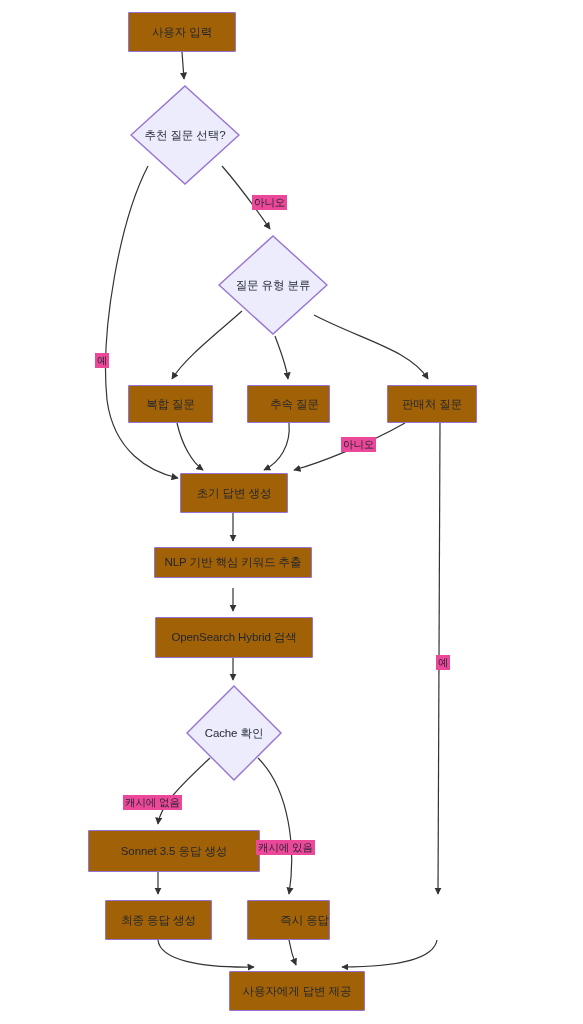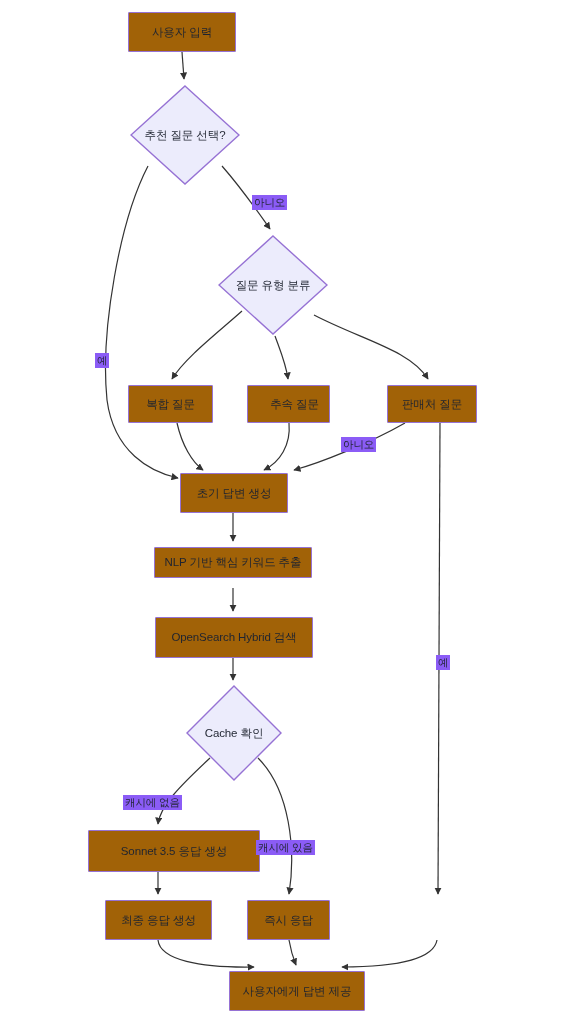--- a/index.html
+++ b/index.html
@@ -54,21 +54,21 @@
     top: 0;
     width: 100%;
     height: 100%;
   }
   .diamond .dlabel {
     position: relative;
     z-index: 2;
   }
   .edge-label {
     position: absolute;
-    background: #8b5cf6;
+    background: #ec4899;
     color: #1f2430;
     font-size: 10.5px;
     line-height: 1.2;
     padding: 1px 2px;
     white-space: nowrap;
     letter-spacing: -0.1px;
   }
 </style>
 </head>
 <body>
@@ -173,21 +173,21 @@
   </div>
 
   <div class="node rect" style="left:88px; top:830px; width:172px; height:42px;">
     <span>Sonnet 3.5 응답 생성</span>
   </div>
 
   <div class="node rect" style="left:105px; top:900px; width:107px; height:40px;">
     <span>최종 응답 생성</span>
   </div>
 
-  <div class="node rect" style="left:247px; top:900px; width:83px; height:40px;">
+  <div class="node rect" style="left:247px; top:900px; width:83px; height:40px;justify-content:flex-end;">
     <span>즉시 응답</span>
   </div>
 
 
   <div class="node rect" style="left:229px; top:971px; width:136px; height:40px;">
     <span>사용자에게 답변 제공</span>
   </div>
 
   <div class="edge-label" style="left:252px; top:195px;">아니오</div>
 

